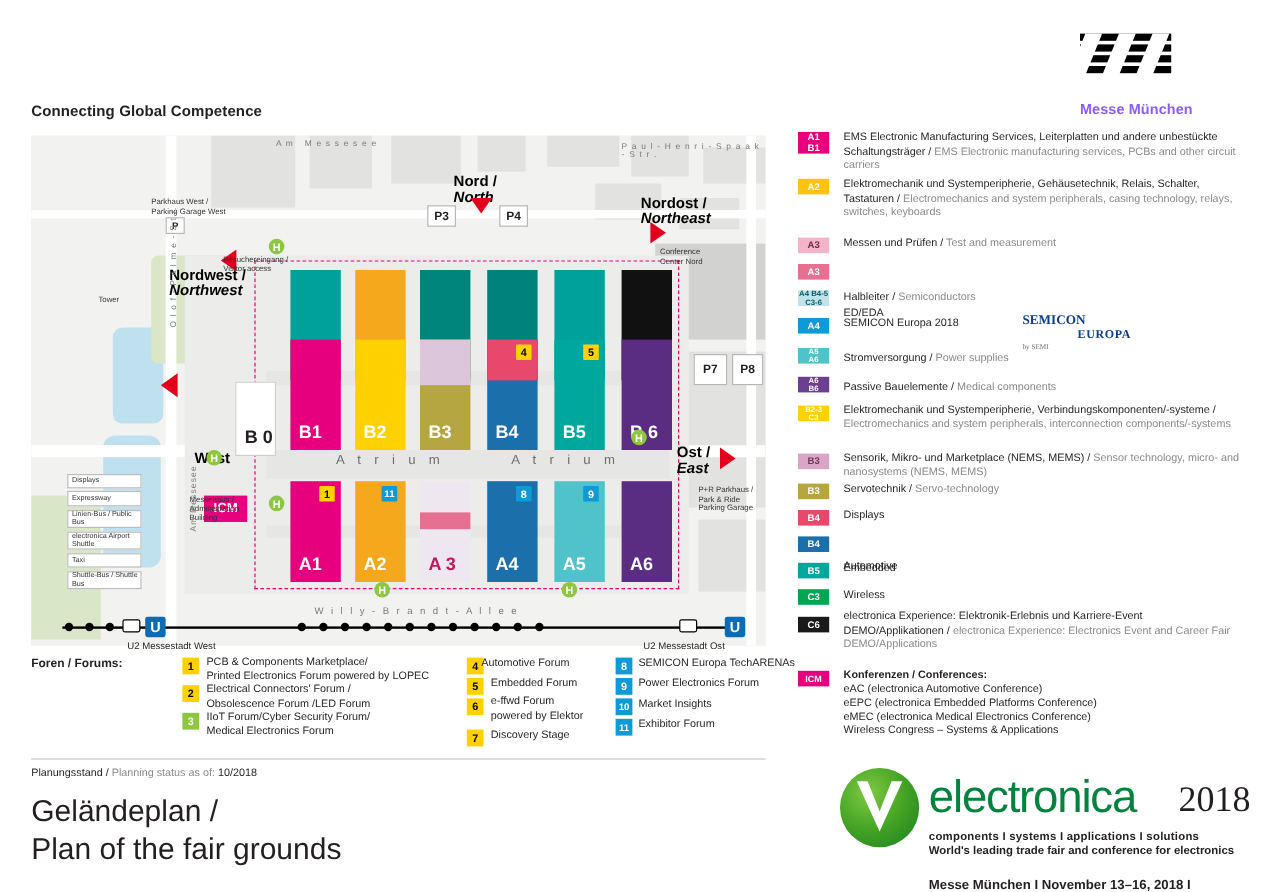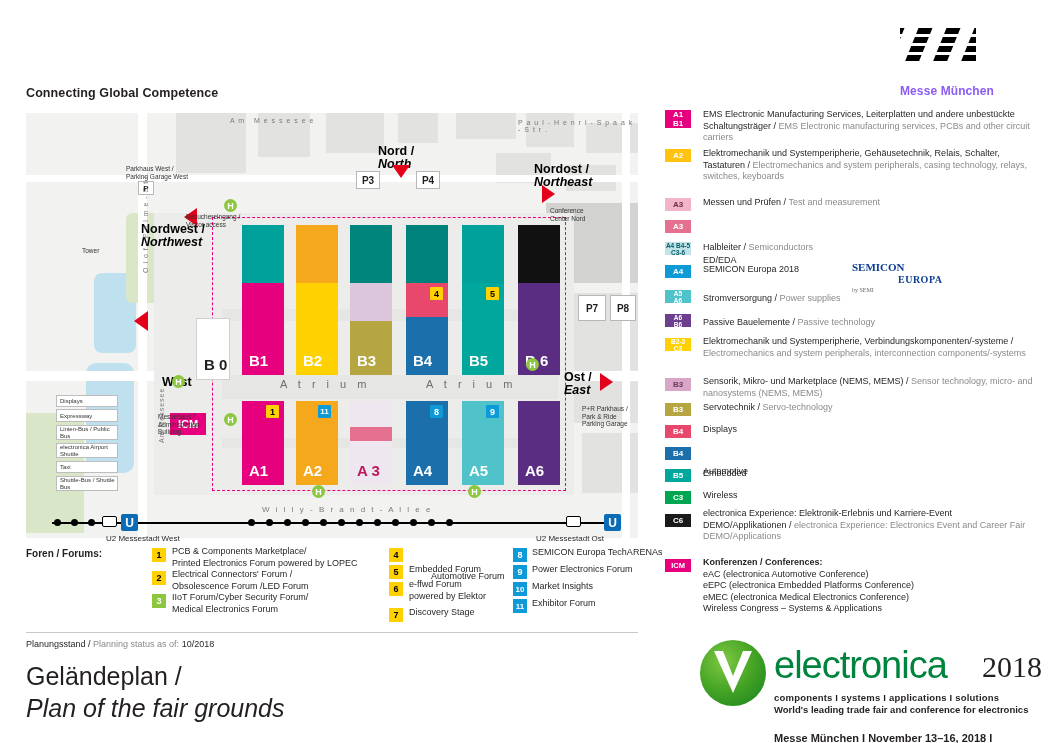--- a/index.html
+++ b/index.html
@@ -101,21 +101,21 @@
   }
   .fnum.g{background:#8dc63f;color:#fff;}
   .fnum.blue{background:#0e9ad6;color:#fff;}
   .ftxt{position:absolute;font-size:9px;line-height:11.5px;color:#231f20;}
 
   #planstand{left:26px;top:639px;font-size:9px;color:#231f20;}
   #planstand .grey{color:#8a8a8a;}
   #rule1{left:26px;top:632px;width:612px;height:1px;background:#c8c8c8;}
 
   #title-de{left:26px;top:662px;font-size:25px;color:#231f20;}
-  #title-en{left:26px;top:694px;font-size:25px;color:#231f20;font-style:italic;}
+  #title-en{left:26px;top:694px;font-size:25px;color:#231f20;}
 
   
   #legend{left:665px;top:110px;width:380px;}
   .sw{
     position:absolute;width:26px;height:13px;display:flex;align-items:center;justify-content:center;
     color:#fff;font-size:8px;font-weight:bold;line-height:9px;text-align:center;
   }
   .ltxt{position:absolute;left:38px;font-size:9px;line-height:11.5px;color:#231f20;}
   .ltxt .g{color:#8a8a8a;}
   .ltxt b{font-weight:bold;}
@@ -372,21 +372,21 @@
 
   <div class="fnum" style="left:126px;top:25px;">2</div>
   <div class="ftxt" style="left:146px;top:23px;width:220px;white-space:pre-line;">Electrical Connectors' Forum /
 Obsolescence Forum /LED Forum</div>
 
   <div class="fnum g" style="left:126px;top:48px;">3</div>
   <div class="ftxt" style="left:146px;top:46px;width:220px;white-space:pre-line;">IIoT Forum/Cyber Security Forum/
 Medical Electronics Forum</div>
 
   <div class="fnum" style="left:363px;top:2px;">4</div>
-  <div class="ftxt" style="left:405px;top:1px;width:120px;margin-top:24px;">Automotive Forum</div>
+  <div class="ftxt" style="left:375px;top:1px;width:120px;">Automotive Forum</div>
 
   <div class="fnum" style="left:363px;top:19px;">5</div>
   <div class="ftxt" style="left:383px;top:18px;width:120px;">Embedded Forum</div>
 
   <div class="fnum" style="left:363px;top:36px;">6</div>
   <div class="ftxt" style="left:383px;top:33px;width:120px;white-space:pre-line;">e-ffwd Forum
 powered by Elektor</div>
 
   <div class="fnum" style="left:363px;top:62px;">7</div>
   <div class="ftxt" style="left:383px;top:61px;width:120px;">Discovery Stage</div>
@@ -469,21 +469,21 @@
     <span>Stromversorgung /</span>
     <span class="g">Power supplies</span>
   </div>
 
   <div class="sw" style="left:0;top:204px;background:#6d3f8f;flex-direction:column;line-height:7px;font-size:6.5px;">
     <span>A6</span>
       <span>B6</span>
   </div>
   <div class="ltxt" style="top:207px;width:330px;">
     <span>Passive Bauelemente /</span>
-    <span class="g">Passive technology</span>
+    <span class="g">Medical components</span>
   </div>
 
   <div class="sw" style="left:0;top:228px;background:#ffd100;color:#fff;flex-direction:column;line-height:7px;font-size:6.5px;">
     <span>B2-3</span>
       <span>C3</span>
   </div>
   <div class="ltxt" style="top:226px;width:330px;">
     <span>Elektromechanik und Systemperipherie, Verbindungskomponenten/-systeme /</span>
     <span class="g">Electromechanics and system peripherals, interconnection components/-systems</span>
   </div>

